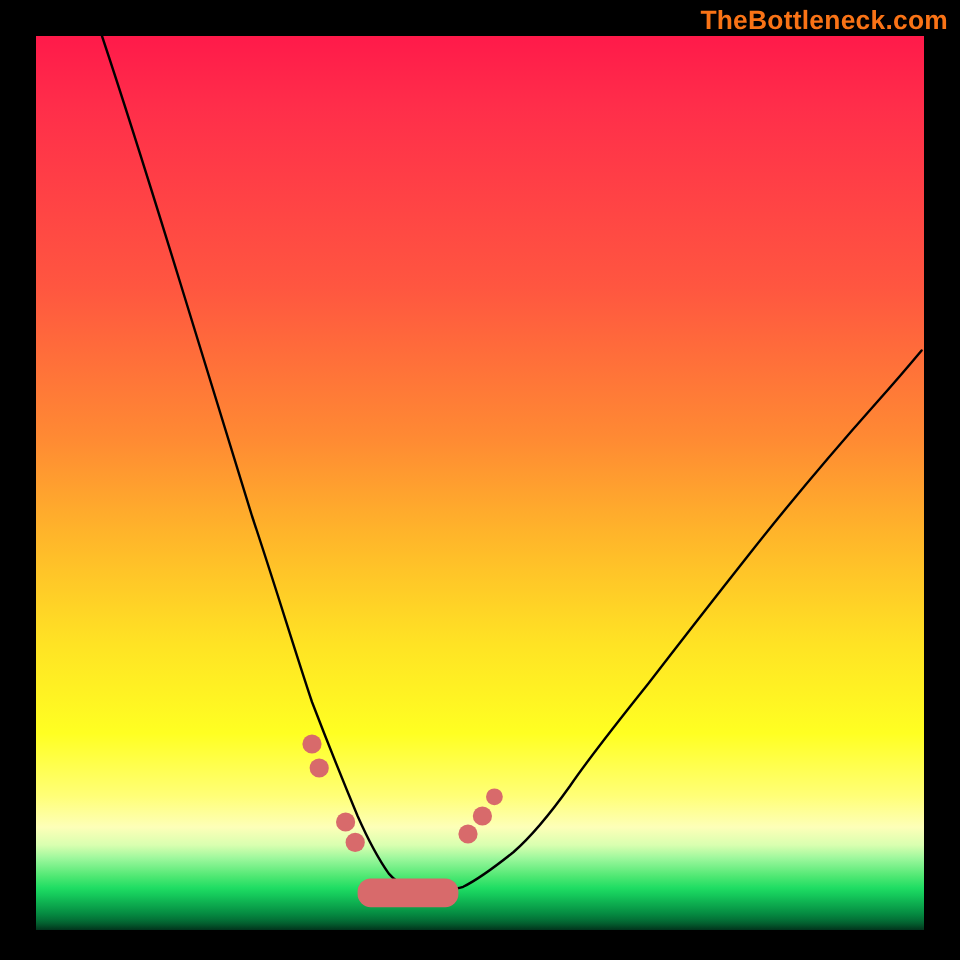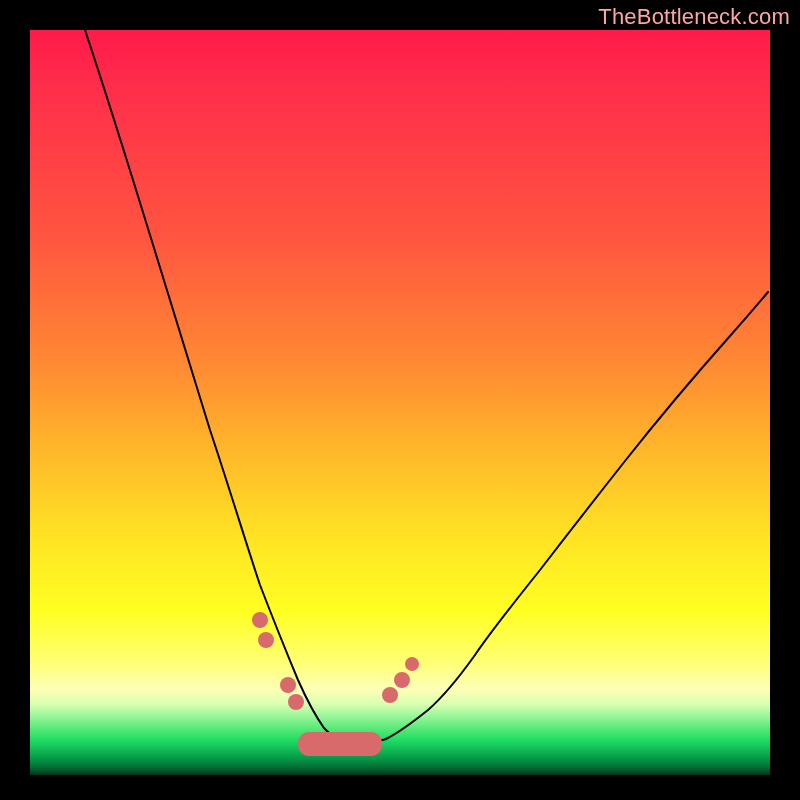--- a/index.html
+++ b/index.html
@@ -14,23 +14,23 @@
   .frame {
     position: relative;
     width: 800px;
     height: 800px;
     background: #000;
   }
   .watermark {
     position: absolute;
     top: 4px;
     right: 10px;
-    color: #fca5a5;
+    color: #f97316;
     font-size: 22px;
-    font-weight: 400;
+    font-weight: 700;
     letter-spacing: 0.2px;
     z-index: 5;
   }
   .plot-area {
     position: absolute;
     left: 30px;
     top: 30px;
     width: 740px;
     height: 745px;
     overflow: hidden;

